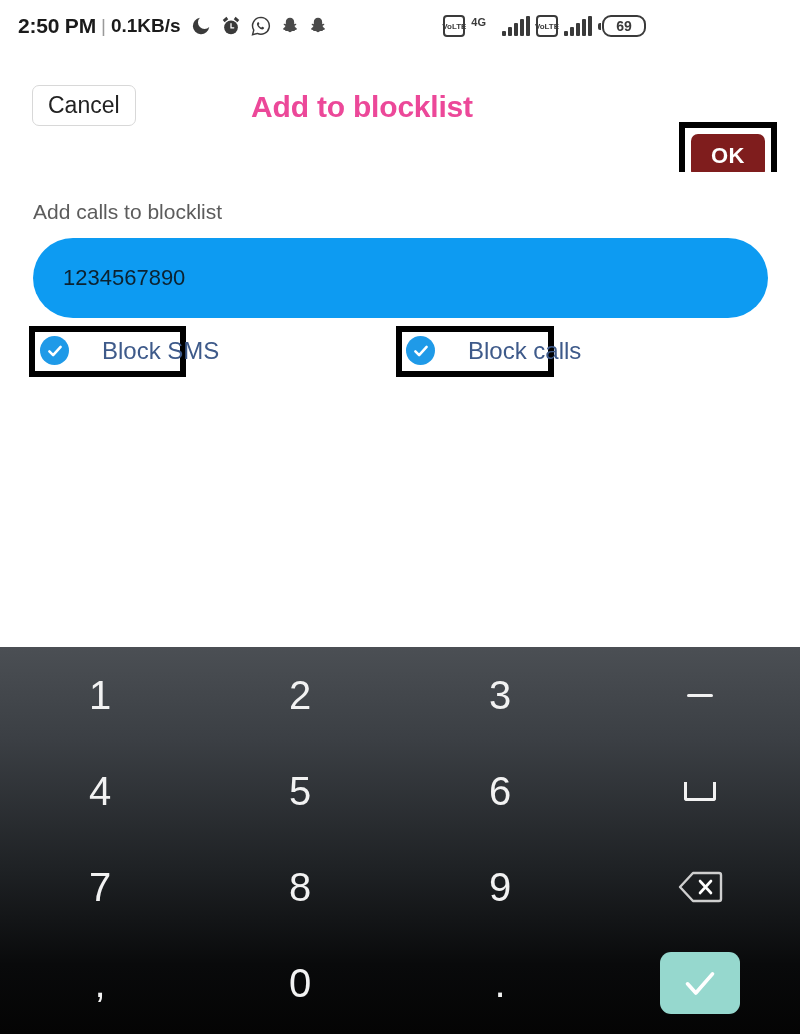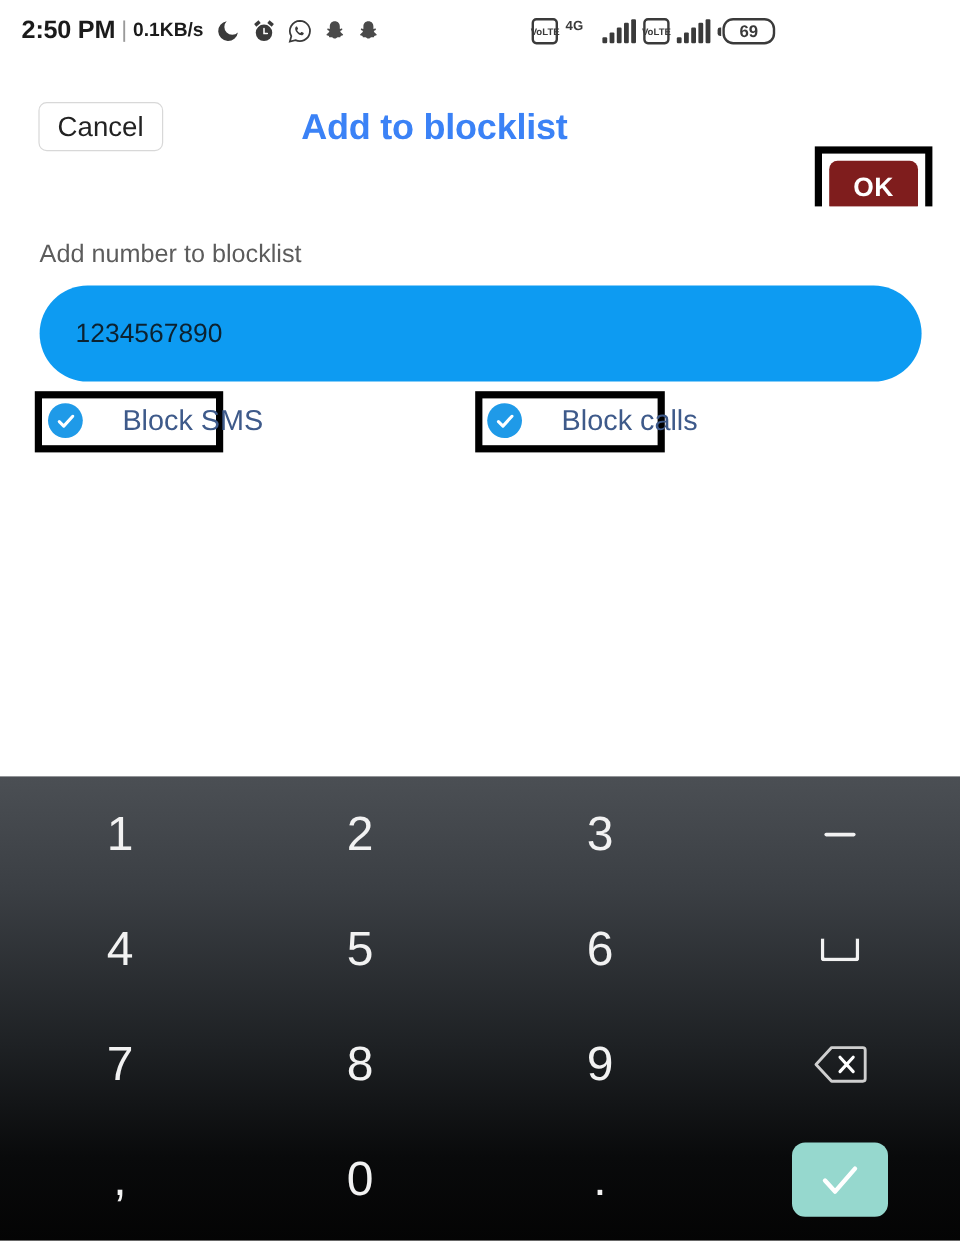--- a/index.html
+++ b/index.html
@@ -39,21 +39,21 @@
     color: #1b1b1b;
     letter-spacing: -0.2px;
     white-space: nowrap;
   }
   .sb-sep {
     color: #9a9a9a;
     font-size: 19px;
     margin: 0 5px;
   }
   .sb-rate {
-    font-size: 16px;
+    font-size: 19px;
     font-weight: bold;
     color: #1b1b1b;
     white-space: nowrap;
     margin-right: 5px;
   }
   .sb-ico {
     display: inline-flex;
     align-items: center;
     justify-content: center;
     margin: 0 4px;
@@ -151,21 +151,21 @@
     line-height: 1;
     cursor: pointer;
   }
   #page-title {
     position: absolute;
     left: 0; top: 38px;
     width: 724px;
     text-align: center;
     font-size: 30px;
     font-weight: bold;
-    color: #3b82f6;
+    color: #ec4899;
     letter-spacing: -0.2px;
   }
   #ok-annot {
     position: absolute;
     left: 679px; top: 70px;
     width: 98px; height: 68px;
     border: 6px solid #000000;
     background: #ffffff;
     box-sizing: border-box;
   }
@@ -385,21 +385,21 @@
 </div>
 
 <div id="app-bar">
   <button id="cancel-button">Cancel</button>
   <div id="page-title">Add to blocklist</div>
   <div id="ok-annot"></div>
   <button id="ok-button">OK</button>
 </div>
 
 <div id="form-area">
-  <div id="field-label">Add number to blocklist</div>
+  <div id="field-label">Add calls to blocklist</div>
   <input id="phone-input" type="text" value="1234567890" style="">
 
   <div class="chk-annot" id="sms-annot"></div>
   <div class="chk-annot" id="calls-annot"></div>
 
   <div class="chk-row" id="chk-sms">
     <span class="chk-box">
       <svg width="18" height="18" viewBox="0 0 24 24">
           <path d="M4.5 12.5 L9.5 17.5 L19.5 6.5" stroke="#ffffff" stroke-width="3.4" fill="none" stroke-linecap="round" stroke-linejoin="round"></path>
         </svg>

